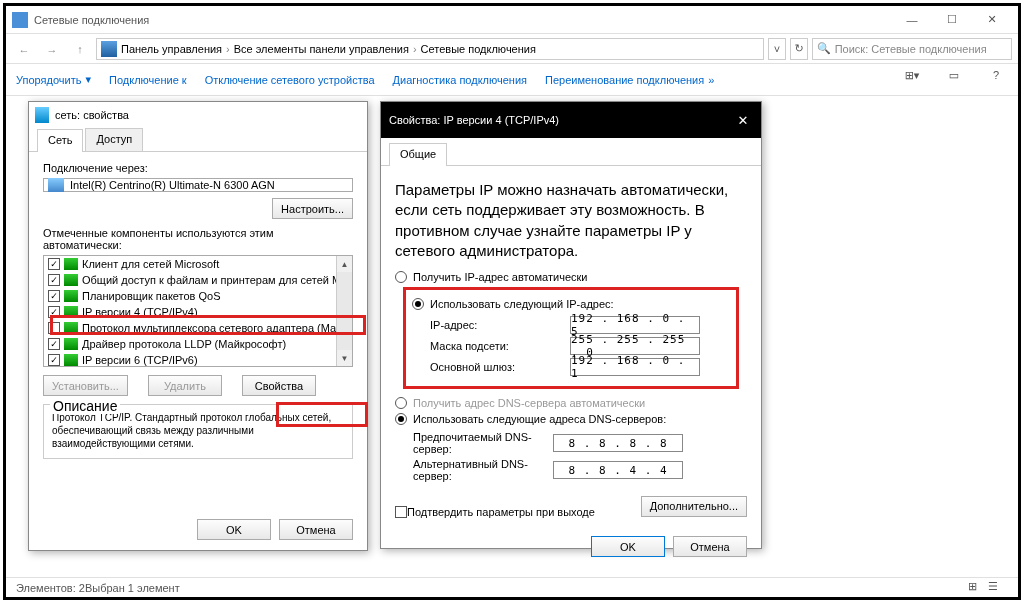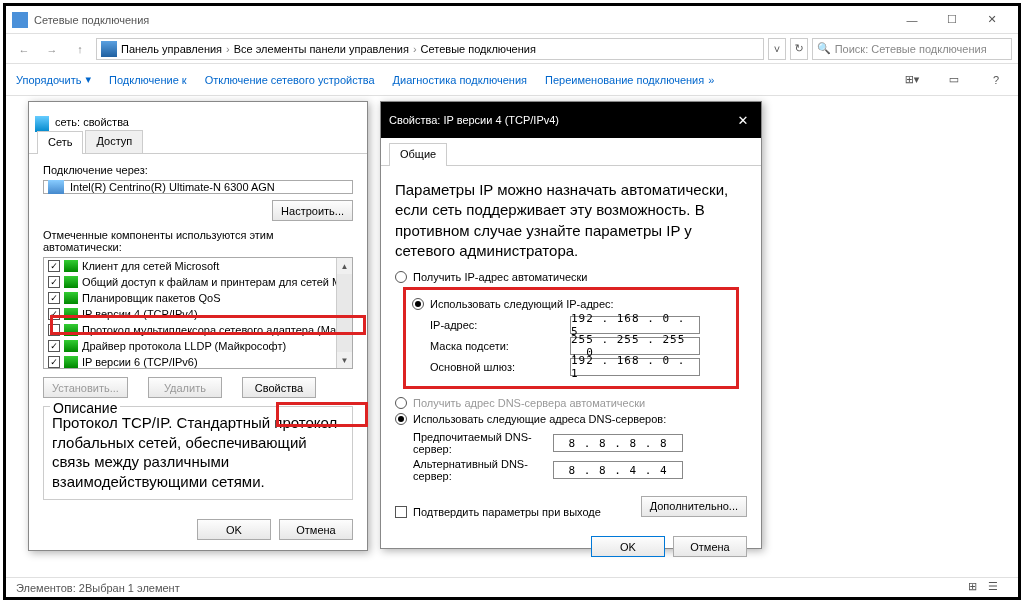--- a/index.html
+++ b/index.html
@@ -11,28 +11,28 @@
 .winbtns{display:flex;gap:0}
 .winbtn{width:40px;height:24px;display:flex;align-items:center;justify-content:center;color:#555;cursor:pointer}
 .navrow{height:30px;display:flex;align-items:center;padding:0 6px;gap:4px;border-bottom:1px solid #e0e0e0}
 .navarrow{width:24px;height:24px;border-radius:2px;display:flex;align-items:center;justify-content:center;color:#888;cursor:pointer}
 .breadcrumb{flex:1;height:22px;border:1px solid #ccc;display:flex;align-items:center;padding:0 4px;gap:4px;background:#fff}
 .breadcrumb .bcicon{width:16px;height:16px;background:linear-gradient(#5aa0e0,#2060a0)}
 .breadcrumb .sep{color:#888}
 .bcdrop{width:18px;height:22px;border:1px solid #ccc;display:flex;align-items:center;justify-content:center;color:#555}
 .searchbox{width:200px;height:22px;border:1px solid #ccc;display:flex;align-items:center;padding:0 4px;color:#888}
 .searchbox .sicon{margin-right:4px}
-.toolbar{height:32px;display:flex;align-items:center;padding:0 10px;gap:18px;border-bottom:1px solid #e0e0e0;color:#0066cc}
+.toolbar{height:32px;display:flex;padding:0 10px;gap:18px;border-bottom:1px solid #e0e0e0;color:#0066cc}
 .toolbar .titem{cursor:pointer;display:flex;align-items:center;gap:4px}
 .toolbar .spacer{flex:1}
 .toolbar .ricon{width:24px;height:22px;display:flex;align-items:center;justify-content:center;color:#555;border:1px solid transparent}
 .content{position:relative;height:475px;background:#fff}
 .dlg{position:absolute;background:#fff;border:1px solid #888;box-shadow:2px 2px 8px rgba(0,0,0,.3)}
 .dlg1{left:22px;top:5px;width:340px;height:450px}
-.dlg1 .dtitle{height:26px;display:flex;padding:14px 6px;background:#fff}
+.dlg1 .dtitle{height:26px;display:flex;align-items:center;padding:0 6px;background:#fff}
 .dlg1 .dtitle .dicon{width:14px;height:16px;background:linear-gradient(#6cf,#08c);margin-right:6px}
 .tabs{height:24px;display:flex;border-bottom:1px solid #ccc;padding-left:8px}
 .tab{padding:4px 10px;border:1px solid #ccc;border-bottom:none;background:#fff;margin-right:2px;cursor:pointer;position:relative;top:1px}
 .tab.inactive{background:#f0f0f0;top:0}
 .dlgbody{padding:10px 14px}
 .lbl{margin-bottom:4px}
 .adapter{height:14px;border:1px solid #aaa;display:flex;align-items:center;padding:0 4px;margin-bottom:6px}
 .adapter .aicon{width:16px;height:14px;background:linear-gradient(#8cf,#48c);margin-right:6px}
 .btnrow{display:flex;justify-content:flex-end;margin-bottom:8px}
 .btn{min-width:74px;height:21px;border:1px solid #aaa;background:linear-gradient(#fdfdfd,#e8e8e8);display:inline-flex;align-items:center;justify-content:center;padding:0 8px;cursor:pointer}
@@ -42,37 +42,37 @@
 .complist .cb{width:12px;height:12px;border:1px solid #555;margin-right:4px;display:flex;align-items:center;justify-content:center;font-size:9px;background:#fff}
 .complist .cicon{width:14px;height:12px;background:linear-gradient(#3c3,#080);margin-right:4px}
 .complist .sbar{position:absolute;right:0;top:0;bottom:0;width:16px;background:#f0f0f0;border-left:1px solid #ccc;display:flex;flex-direction:column}
 .complist .sbar .sbtn{height:16px;display:flex;align-items:center;justify-content:center;color:#555;font-size:8px}
 .complist .sbar .strack{flex:1;background:#e8e8e8}
 .redbox1{position:absolute;border:3px solid #d22;left:44px;top:219px;width:316px;height:20px;pointer-events:none}
 .redbox2{position:absolute;border:3px solid #d22;left:270px;top:306px;width:92px;height:25px;pointer-events:none}
 .btn3row{display:flex;gap:20px;margin-top:8px}
 .groupbox{border:1px solid #ccc;margin-top:8px;padding:6px 8px 8px;position:relative}
 .groupbox .glegend{position:absolute;top:-7px;left:6px;background:#fff;padding:0 3px;font-size:14px}
-.desc{font-size:15px;line-height:1.3}
+.desc{font-size:10px;line-height:1.3}
 .dlgfooter{position:absolute;bottom:10px;right:14px;display:flex;gap:8px}
 .dlg2{left:374px;top:5px;width:382px;height:448px}
 .dlg2 .dtitle2{height:36px;background:#000;color:#fff;display:flex;align-items:center;padding:0 8px}
 .dlg2 .dtitle2 .x{margin-left:auto;width:20px;text-align:center;cursor:pointer;font-size:13px}
 .dlg2 .body2{padding:8px 14px 10px}
 .intro{font-size:15px;line-height:1.35;margin:6px 0 10px}
 .radio{display:flex;align-items:center;gap:6px;margin:4px 0}
 .rdot{width:12px;height:12px;border:1px solid #555;border-radius:50%;display:flex;align-items:center;justify-content:center}
 .rdot.sel::after{content:"";width:6px;height:6px;background:#000;border-radius:50%}
 .ipgrid{margin:6px 0 6px 18px}
 .iprow{display:flex;align-items:center;margin:3px 0}
 .iprow .ilbl{width:140px}
 .ipfield{width:130px;height:18px;border:1px solid #888;display:flex;align-items:center;justify-content:center;font-family:Consolas,monospace;letter-spacing:1px;background:#fff}
 .redbox3{border:3px solid #d22;padding:4px 6px;margin:2px 8px 8px}
 .disabled-text{color:#999}
-.chkrow{display:flex;align-items:flex-end;gap:6px;margin-top:12px}
+.chkrow{display:flex;align-items:flex-end;margin-top:12px}
 .chkbox{width:12px;height:12px;border:1px solid #555;background:#fff}
 .dlg2footer{display:flex;justify-content:flex-end;gap:8px;margin-top:10px;padding-top:8px}
 .statusbar{position:absolute;bottom:0;left:0;right:0;height:20px;border-top:1px solid #e0e0e0;display:flex;align-items:center;padding:0 10px;color:#555}
 .statusbar .spacer{flex:1}
 .statusbar .sic{width:20px;height:16px;color:#555}
 </style>
 </head>
 <body>
 
 <div class="outer">

